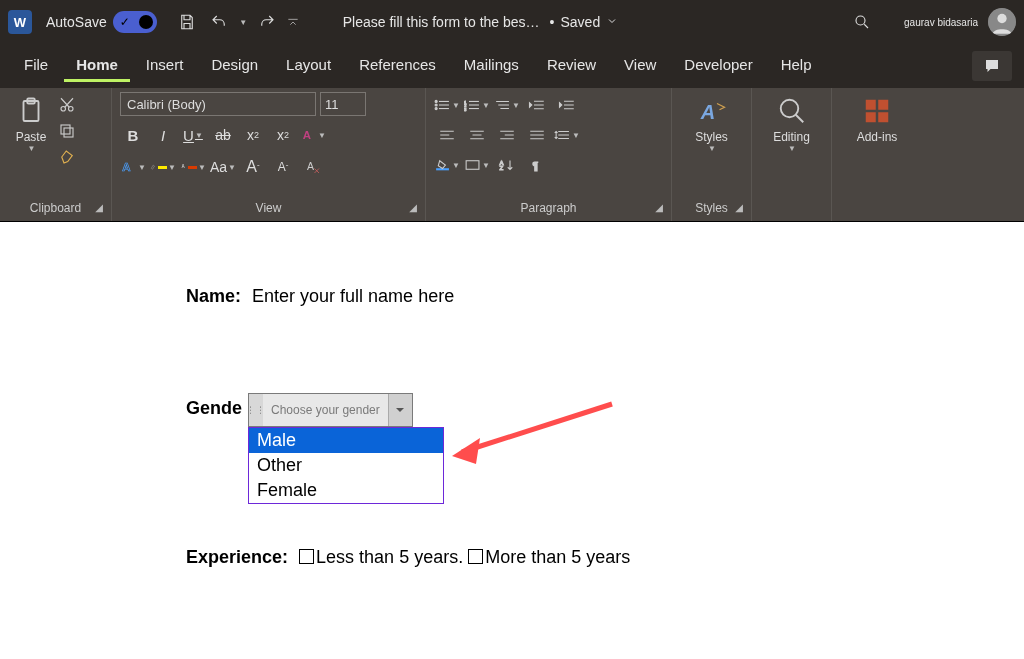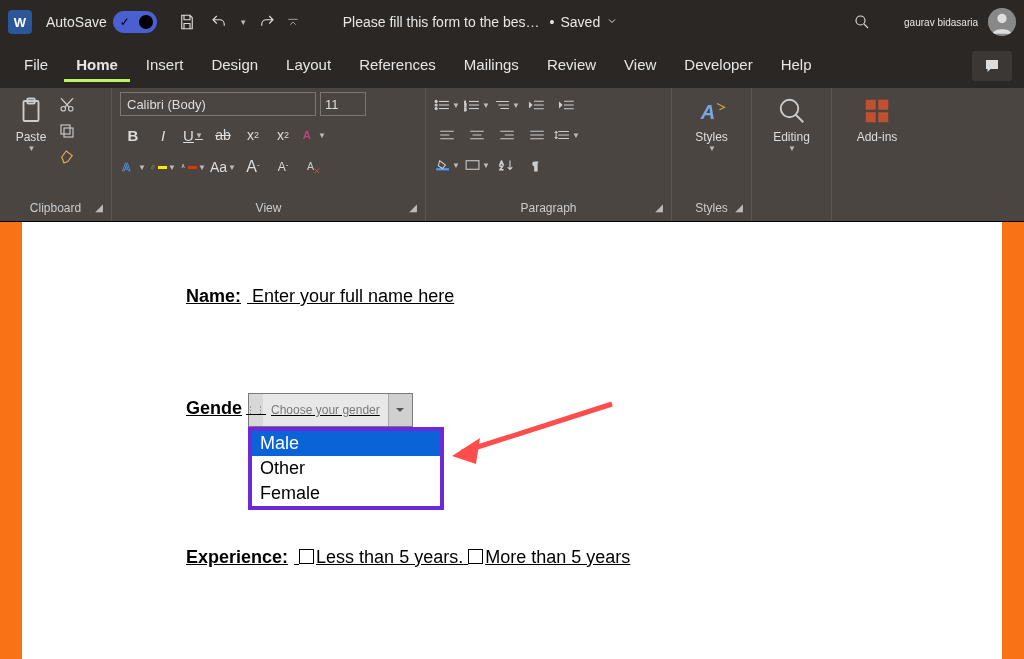--- a/index.html
+++ b/index.html
@@ -51,34 +51,34 @@
   .fmt { width:26px; height:26px; }
   .fmt svg { width:18px; height:18px; }
   .drop-tiny { font-size:8px; margin-left:1px; color:#bbb; }
   .underline-swatch { width:22px; height:3px; display:block; }
 
   
   .para-btn { width:26px; height:22px; }
   .para-btn svg { width:18px; height:14px; stroke:#ccc; fill:none; stroke-width:1.5; }
 
   
-  .doc-wrap { position: relative; height: calc(659px - 44px - 44px - 134px); background: #f97316; display:flex; justify-content:center;text-decoration:underline; }
+  .doc-wrap { position: relative; height: calc(659px - 44px - 44px - 134px); background: #ffffff; display:flex; justify-content:center; }
   .page { width: 980px; background: #fff; margin-top: 0; padding: 64px 0 0 164px; color:#000; font-size:18px; position:relative; }
   .field-row { margin-bottom: 54px; }
   .field-label { font-weight:700; margin-right:6px; }
 
   
   .dd-wrap { position:relative; display:inline-block; vertical-align:top; }
   .dd-box { display:flex; align-items:stretch; border:1px solid #7a7a7a; background:#e8e8e8; height:34px; }
   .dd-handle { width:14px; background:#d8d8d8; display:flex; align-items:center; justify-content:center; cursor:move; }
   .dd-handle .dots { font-size:9px; color:#777; line-height:3px; letter-spacing:1px; }
   .dd-text { padding: 4px 8px; color:#7a7a7a; font-size:12px; white-space:nowrap; display:flex; align-items:center; }
   .dd-arrow { width:24px; background:#d0d0d0; border-left:1px solid #aaa; display:flex; align-items:center; justify-content:center; cursor:pointer; }
   .dd-arrow svg { width:10px; height:10px; fill:#555; }
-  .dd-list { position:absolute; top:34px; left:0; width:196px; background:#fff; border:4px solid #6d28d9; z-index:5; }
+  .dd-list { position:absolute; top:34px; left:0; width:196px; background:#fff; border:1px solid #6d28d9; z-index:5; }
   .dd-item { padding:2px 8px; font-size:18px; cursor:pointer; }
   .dd-item.sel { background:#0a64d8; color:#fff; }
 
   
   .chk { display:inline-block; width:15px; height:15px; border:1.5px solid #000; margin-right:2px; vertical-align:-1px; }
 
   
   .arrow-annot { position:absolute; left:452px; top:404px; pointer-events:none; }
   .arrow-annot svg { width:170px; height:90px; overflow:visible; }
 

